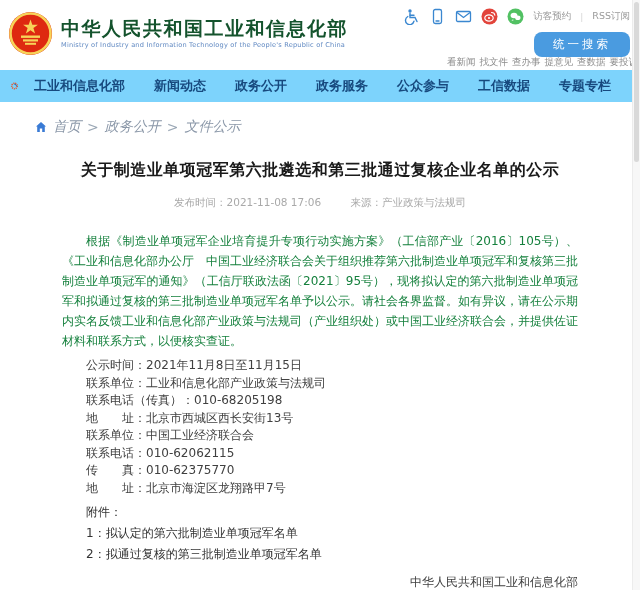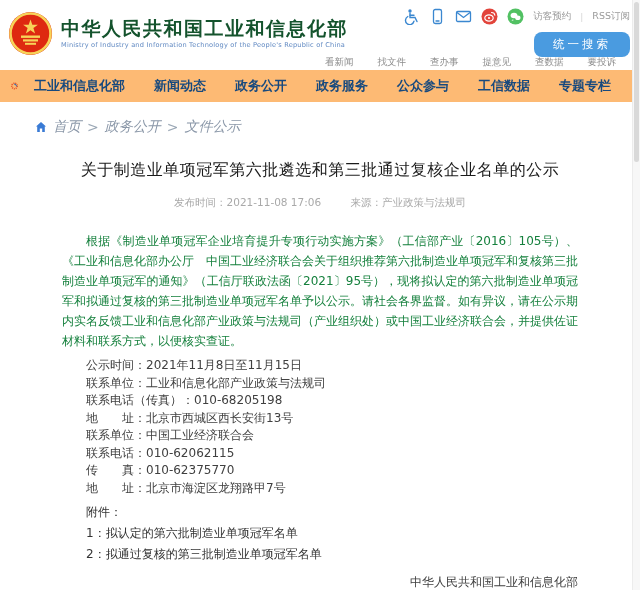--- a/index.html
+++ b/index.html
@@ -15,38 +15,38 @@
   .brand-sub { font-size:6.6px; color:#6089c2; margin-top:3px; letter-spacing:0.2px; }
 
   .top-right { position:absolute; right:10px; top:8px; text-align:right; }
   .icon-row { display:flex; align-items:center; gap:9px; justify-content:flex-end; }
   .util-icon { width:17px; height:17px; display:inline-flex; cursor:pointer; }
   .util-icon svg { width:100%; height:100%; }
   .visitor-text, .rss-text { font-size:9.5px; color:#999; cursor:pointer; }
   .tr-divider { color:#d5d5d5; font-size:9px; }
   .search-btn { margin-top:7px; display:inline-block; background:#4a9be0; color:#fff; font-size:11.5px;
                 padding:5px 19px; border-radius:8px; border:none; letter-spacing:3px; cursor:pointer; }
-  .quick-links { position:absolute; right:24px; top:56px; display:flex; gap:24px; font-size:9.5px; color:#8c8c8c; }
+  .quick-links { position:absolute; right:2px; top:56px; display:flex; gap:4px; font-size:9.5px; color:#8c8c8c; }
   .quick-links span { cursor:pointer; }
 
   
-  .nav { position:relative; height:32px; display:flex; align-items:center; padding-left:10px; background:#fdba74; }
+  .nav { position:relative; height:32px; display:flex; align-items:center; padding-left:10px; background:#7dd3fc; }
   .nav-logo { width:18px; height:18px; margin-right:15px; }
   .nav-item { font-size:13px; font-weight:bold; color:#17497e; margin-right:29px; cursor:pointer; white-space:nowrap; }
 
   
   .breadcrumb { display:flex; align-items:center; gap:6px; padding-left:35px; margin-top:16px;
                 font-size:14px; color:#8a97a8;font-style:italic; }
   .crumb { cursor:pointer; }
   .crumb-sep { color:#9aa7b5; }
   .home-icon { width:12px; height:12px; display:inline-flex; cursor:pointer; }
 
   
   .article { padding:0 62px; color:#3d3d3d; }
-  .art-title { margin-top:24px; text-align:center; font-size:16px; font-weight:normal; color:#1a1a1a; letter-spacing:0.5px; }
+  .art-title { margin-top:24px; text-align:center; font-size:16px; font-weight:bold; color:#1a1a1a; letter-spacing:0.5px; }
   .art-meta { margin-top:15px; text-align:center; font-size:10.5px; color:#a9a9a9; }
   .meta-src { margin-left:26px; }
   .art-para { margin-top:21px; font-size:12px; line-height:20px; text-indent:2em; text-align:justify; color:#15803d; }
   .info-lines { margin-top:6px; font-size:12px; line-height:17.5px; padding-left:2em; color:#404040; }
   .attach { margin-top:5px; font-size:12px; line-height:21px; padding-left:2em; color:#333; }
   .attach-item { cursor:pointer; }
   .sign { margin-top:7px; text-align:right; font-size:12px; line-height:21px; color:#404040; }
   .sign-date { padding-right:12px; }
 
   

